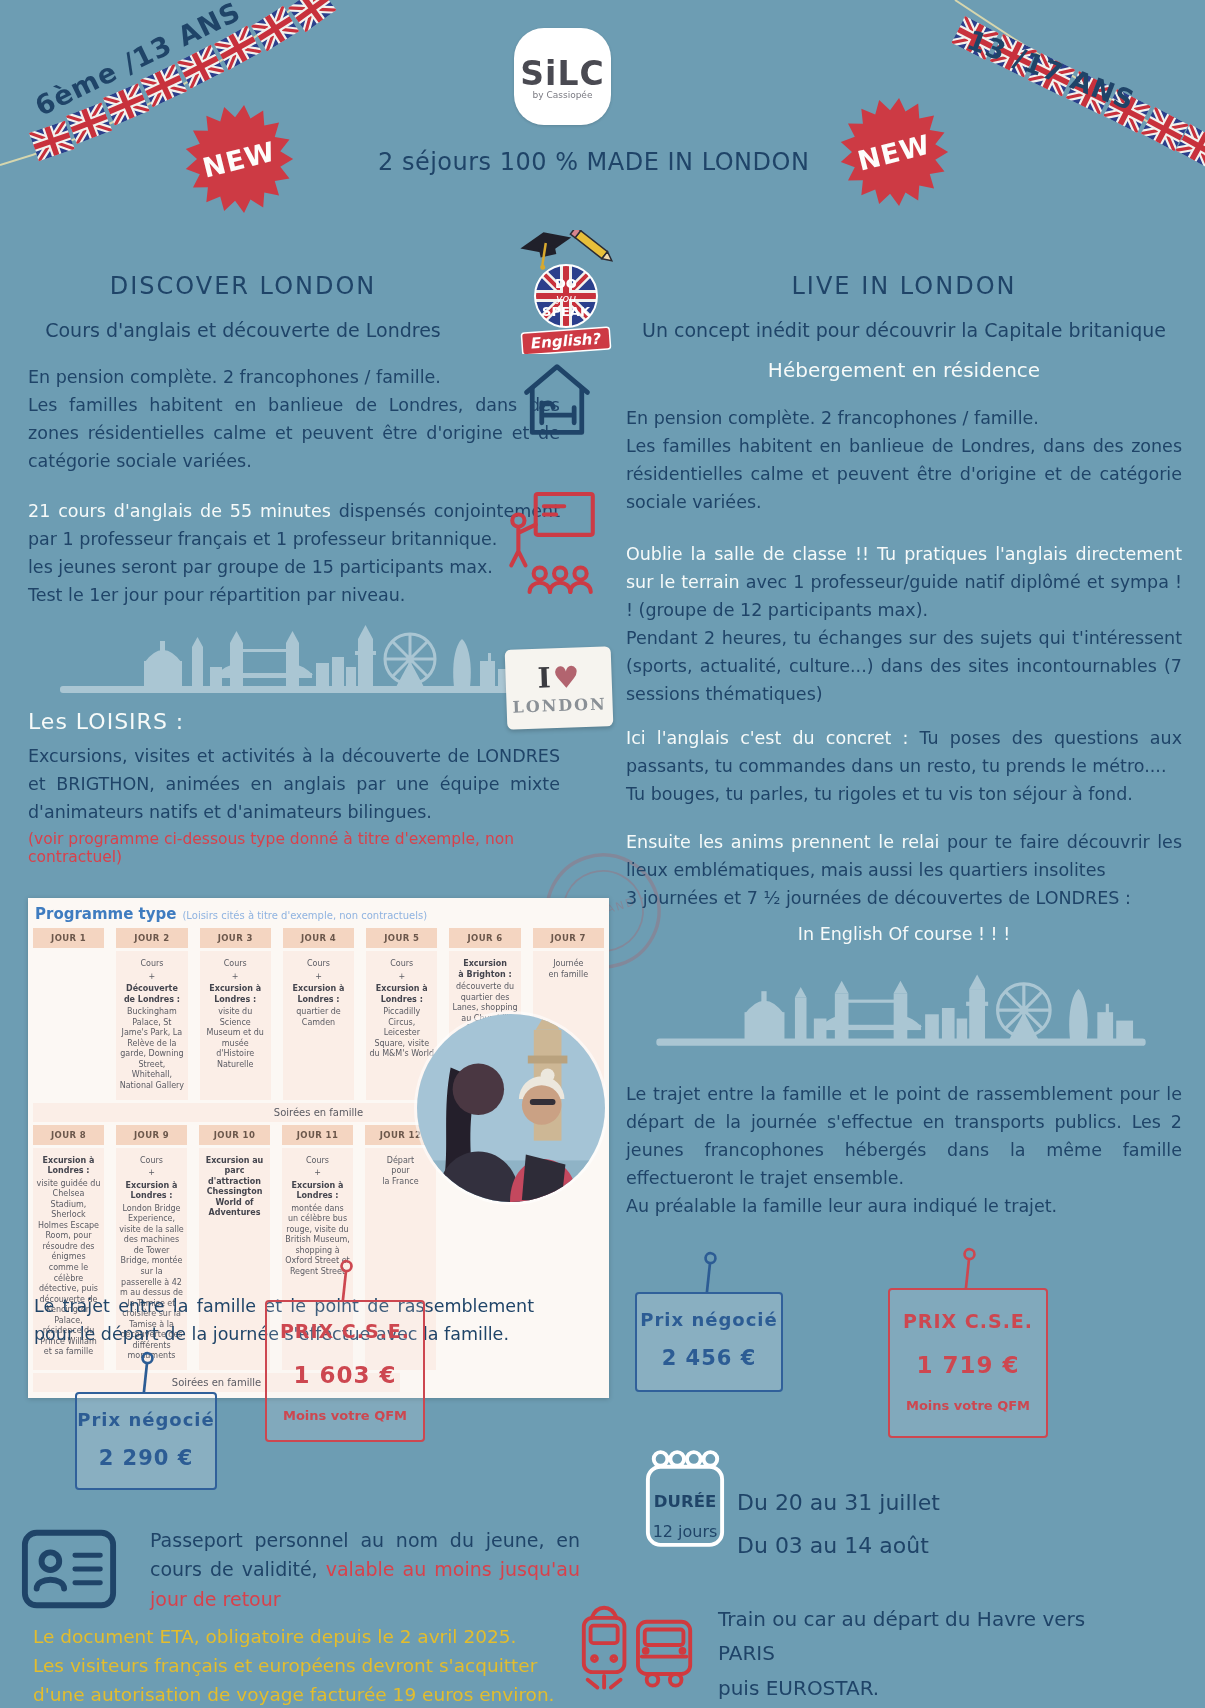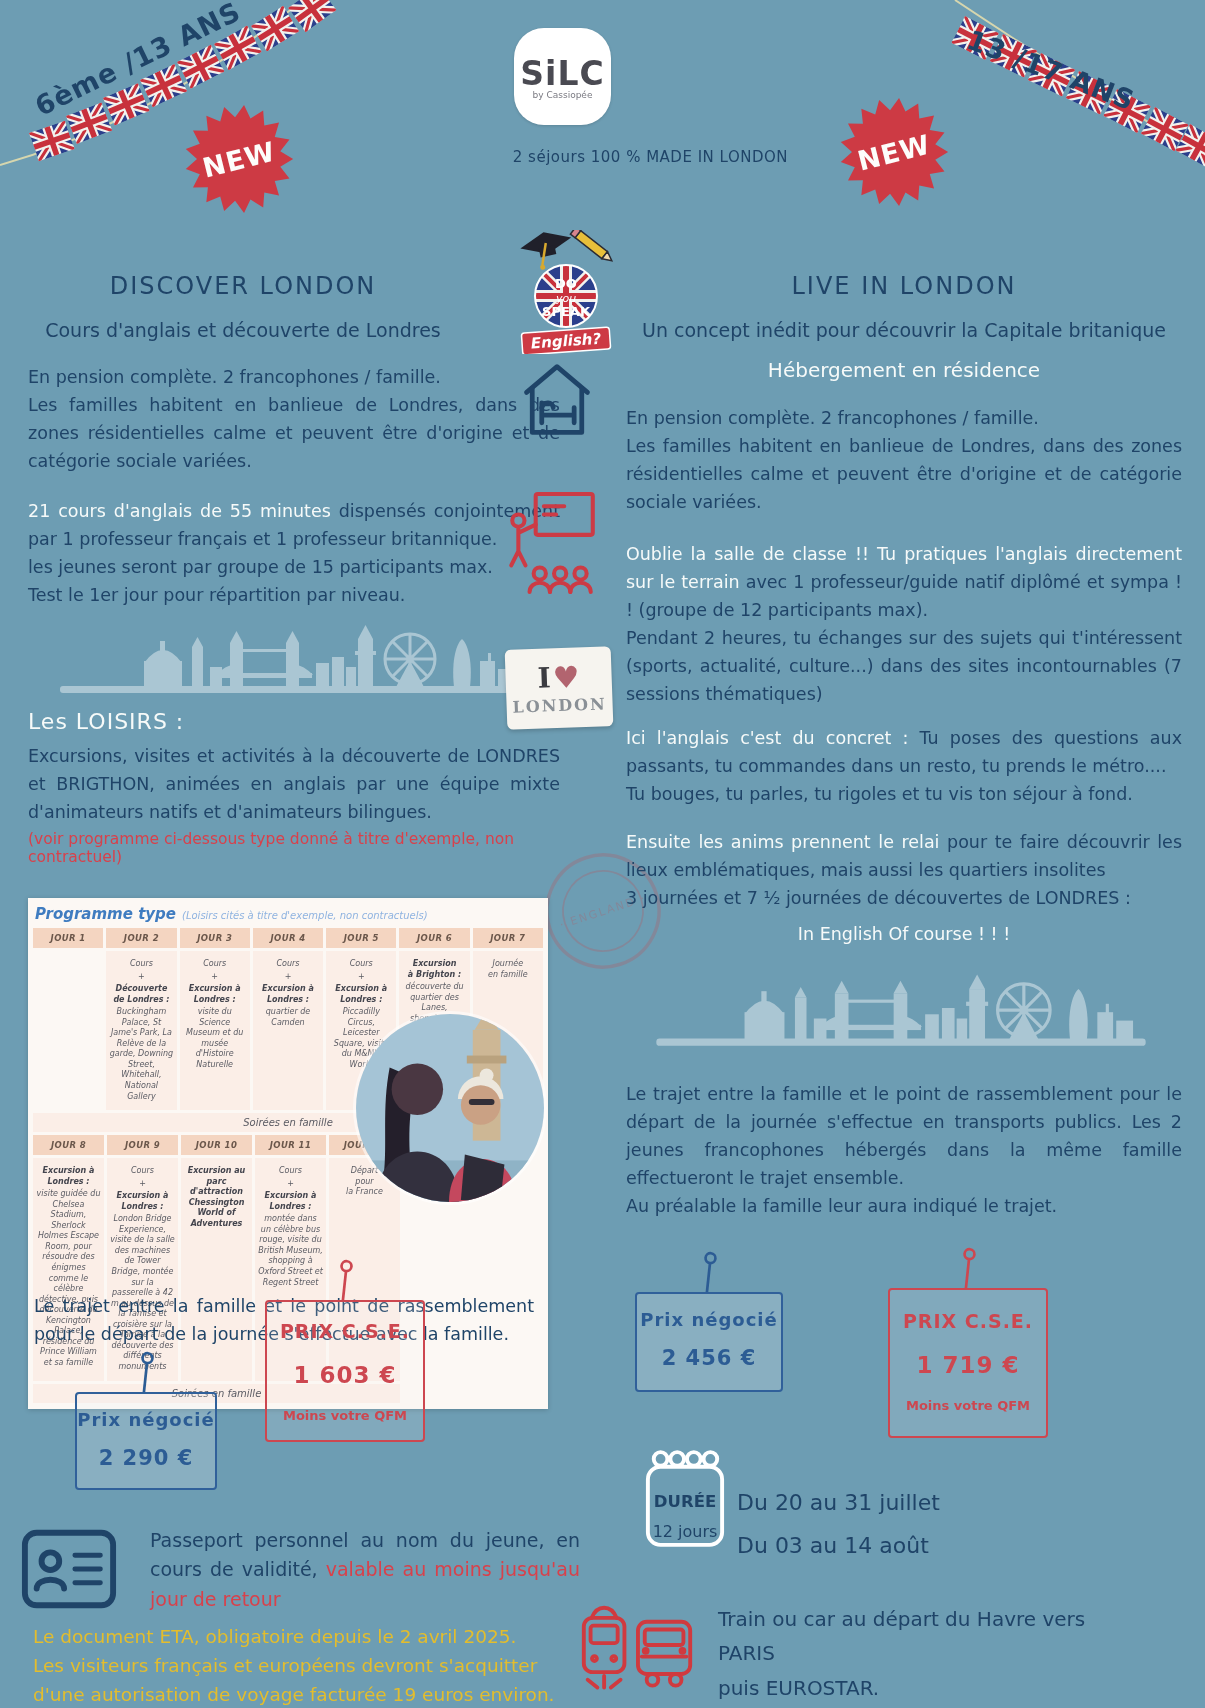--- a/index.html
+++ b/index.html
@@ -13,46 +13,46 @@
   .burst-wrap{position:absolute;width:112px;height:112px;}
   #burstL{left:183px;top:103px;}
   #burstR{left:838px;top:96px;}
   .burst-wrap svg{width:100%;height:100%;}
   .burst-text{position:absolute;inset:0;display:flex;align-items:center;justify-content:center;
     color:#fdfdfb;font-size:27px;font-weight:bold;letter-spacing:1px;transform:rotate(-14deg);}
   .logo{position:absolute;left:514px;top:28px;width:97px;height:97px;background:#ffffff;border-radius:30px;
     display:flex;flex-direction:column;align-items:center;justify-content:center;box-shadow:0 1px 3px rgba(0,0,0,.15);}
   .logo-main{font-size:33px;font-weight:bold;color:#4a4a52;letter-spacing:1px;}
   .logo-sub{font-size:9px;color:#7a7a82;margin-top:-3px;}
-  .tagline{position:absolute;left:378px;top:148px;width:410px;text-align:right;font-size:15px;
+  .tagline{position:absolute;left:378px;top:148px;width:410px;text-align:center;font-size:24px;
     color:#1f4468;letter-spacing:.5px;white-space:nowrap;}
   
   .colL{position:absolute;left:28px;top:258px;width:532px;}
   .colR{position:absolute;left:626px;top:258px;width:556px;}
   .sec-title{text-align:center;font-size:24px;letter-spacing:2px;margin-top:14px;}
   .colL .sec-title,.colL .sec-sub,.colL .sec-accom{width:430px;}
   .sec-sub{text-align:center;font-size:19px;margin-top:19px;}
   .sec-accom{text-align:center;font-size:20px;color:#f6faf9;margin-top:17px;}
   .para{font-size:17.5px;line-height:1.6;margin-top:22px;text-align:justify;white-space:pre-line;}
   .hl{color:#f6faf9;}
   .skyline{display:block;opacity:.42;}
   .colL .skyline{width:470px;height:80px;margin:8px 0 0 30px;}
   .colR .skyline{width:550px;height:84px;margin-top:22px;}
   .loisirs-title{color:#f6faf9;font-size:22px;letter-spacing:1px;margin-top:12px;}
   .loisirs-para{margin-top:8px;}
   .note-red{color:#d8414b;font-size:15.5px;margin-top:4px;}
   .center-line{text-align:center;color:#f6faf9;font-size:17.5px;margin-top:12px;}
   .p2{margin-top:24px;} .p3{margin-top:16px;} .p4{margin-top:20px;} .ptrajet{margin-top:30px;}
   
-  .card{position:absolute;left:28px;top:898px;width:520px;background:#fcf8f4;padding:5px 5px 6px;
-    box-sizing:border-box;box-shadow:0 1px 5px rgba(0,0,0,.18);font-style:italic;}
+  .card{position:absolute;left:28px;top:898px;width:581px;background:#fcf8f4;padding:5px 5px 6px;
+    box-sizing:border-box;box-shadow:0 1px 5px rgba(0,0,0,.18);}
   .card-head{display:flex;align-items:baseline;gap:6px;padding:2px 2px 5px;}
   .card-title{color:#3f7cc0;font-weight:bold;font-size:15px;}
   .card-note{color:#8fb3e0;font-size:10px;}
-  .week{display:grid;gap:3px;}
+  .week{display:grid;gap:12px;}
   #week1{grid-template-columns:repeat(7,1fr);}
   #week2{grid-template-columns:repeat(5,71px);margin-top:3px;}
   .day{display:flex;flex-direction:column;gap:3px;}
   .day-h{background:#f4d5c1;color:#6b574b;font-size:8.5px;font-weight:bold;text-align:center;
     padding:5px 2px;letter-spacing:.4px;}
   .day-b{background:#fbeee7;flex:1;font-size:8px;line-height:1.32;color:#5a5b63;text-align:center;padding:6px 3px;}
   .block{white-space:pre-line;margin:2px 0;}
   .block.b{font-weight:bold;color:#44454e;}
   .soirees{background:#fbeee7;color:#5a5b63;font-size:10px;text-align:center;padding:4px 0;margin-top:3px;}
   .soirees.s2{width:367px;}

